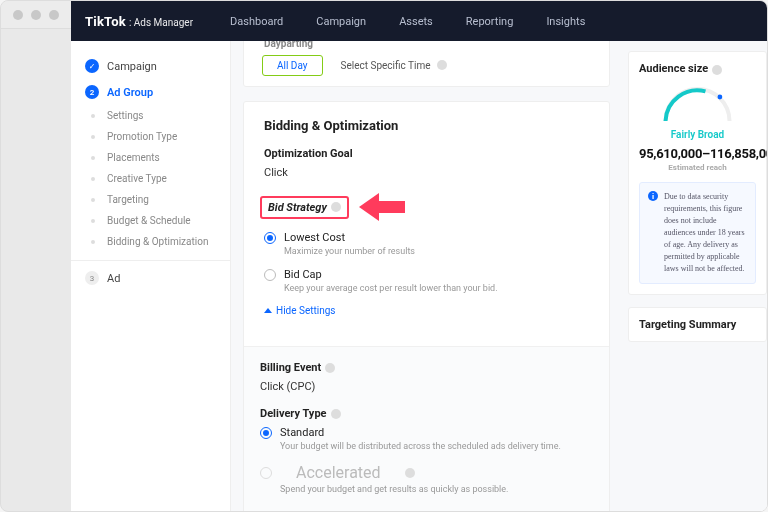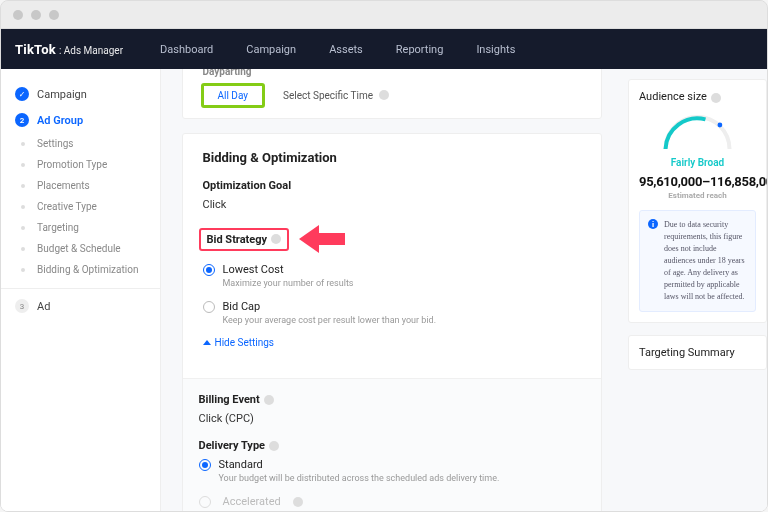--- a/index.html
+++ b/index.html
@@ -1,17 +1,17 @@
 <!DOCTYPE html>
 <html><head>
 <meta charset="utf-8">
 <style>
   * { box-sizing: border-box; margin: 0; padding: 0; }
   body { font-family: -apple-system, BlinkMacSystemFont, "Segoe UI", Roboto, Helvetica, Arial, sans-serif; background: #f5f5f5; display:flex; align-items:center; justify-content:center; height:100vh; }
-  .window { width:768px; height:512px; background:#e9e9e9; border:1px solid #ddd; border-radius:8px; overflow:hidden; display:flex; flex-direction:column; }
+  .window { width:768px; height:512px; background:#e9e9e9; border:1px solid #ddd; border-radius:8px; overflow:hidden; display:flex; flex-direction:row; }
   .titlebar { height:28px; background:#ececec; display:flex; align-items:center; padding:0 12px; gap:8px; border-bottom:1px solid #ddd; }
   .tdot { width:10px; height:10px; border-radius:50%; background:#c8c8c8; }
   .app { flex:1; background:#fff; display:flex; flex-direction:column; overflow:hidden; position:relative; }
 
   .topbar { height:40px; background:#151b2c; color:#fff; display:flex; align-items:center; padding:0 14px; gap:22px; font-size:11px; }
   .brand { font-weight:700; font-size:13px; letter-spacing:0.2px; }
   .brand-sub { font-size:10px; opacity:0.9; margin-left:3px; font-weight:400; }
   .topnav { display:flex; gap:18px; color:#b8bfd0; }
   .topnav span { cursor:pointer;padding-left:15px; }
 
@@ -31,47 +31,47 @@
   .card { background:#fff; border:1px solid #eee; border-radius:3px; margin:0 auto 14px; max-width:420px; }
   .card.first { margin-top:-4px; padding-bottom:10px; }
   .card-inner { padding:16px 20px; }
   .card h3 { font-size:13px; font-weight:700; color:#222; margin-bottom:14px; }
   .section-label { font-size:11px; font-weight:700; color:#222; margin-bottom:6px; display:flex; align-items:center; gap:4px;}
   .help-icon { width:10px; height:10px; border-radius:50%; background:#ddd; display:inline-block; }
   .plain-val { font-size:11px; color:#333; margin-bottom:14px; }
 
   .dayparting-head { font-size:10px; font-weight:700; color:#888; padding:0 20px 6px; }
   .pill-row { display:flex; align-items:center; gap:18px; padding:0 18px; }
-  .pill { border:3px solid #84cc16; color:#0b66ff; font-size:10px; padding:4px 14px; border-radius:3px; background:#fff; }
+  .pill { border:1px solid #84cc16; color:#0b66ff; font-size:10px; padding:4px 14px; border-radius:3px; background:#fff; }
   .pill-alt { font-size:10px; color:#555; display:flex; align-items:flex-start; gap:6px; }
 
   .highlight-row { display:flex; align-items:center; gap:8px; margin:0 -4px 10px; }
-  .highlight-box { border:2px solid #ff3b5c; border-radius:3px; padding:3px 6px; display:flex; align-items:center; gap:4px; font-size:11px; font-weight:700; color:#222;}
+  .highlight-box { border:2px solid #ff3b5c; border-radius:3px; padding:3px 6px; display:flex; align-items:center; gap:4px; font-size:11px; font-weight:700; color:#222;font-style:italic;}
   .arrow { width:48px; height:28px; position:relative; }
   .arrow::before { content:""; position:absolute; left:0; top:8px; width:28px; height:12px; background:#ff3b5c; }
   .arrow::after { content:""; position:absolute; left:26px; top:0; width:0; height:0; border-top:14px solid transparent; border-bottom:14px solid transparent; border-right:20px solid #ff3b5c; transform:scaleX(-1); }
   .arrow-wrap { transform: scaleX(-1); }
 
   .radio-row { display:flex; align-items:center; gap:8px; font-size:11px; color:#222; margin-bottom:2px; }
   .radio { width:12px; height:12px; border:1.5px solid #bbb; border-radius:50%; position:relative; flex-shrink:0; }
   .radio.checked { border-color:#0b66ff; }
   .radio.checked::after { content:""; position:absolute; inset:2px; background:#0b66ff; border-radius:50%; }
   .radio.disabled { border-color:#ddd; }
   .subtext { font-size:9px; color:#999; margin:0 0 12px 20px; }
 
   .link { color:#0b66ff; font-size:10px; cursor:pointer; margin:4px 0 14px; display:flex; align-items:center; gap:4px;}
   .chev { width:0; height:0; border-left:4px solid transparent; border-right:4px solid transparent; border-bottom:5px solid #0b66ff; display:inline-block;}
 
   .inset { background:#fafbfc; padding:14px 16px; border-top:1px solid #f0f0f0;}
-  .disabled-line { display:flex; align-items:center; gap:12px; font-size:11px; color:#bbb; margin-bottom:2px;}
+  .disabled-line { display:flex; align-items:center; gap:24px; font-size:16px; color:#bbb; margin-bottom:2px;}
 
   
   .right { width:145px; padding:10px 0 0 6px; overflow:hidden; font-size:10px; color:#333; }
   .rcard { background:#fff; border:1px solid #eee; border-radius:3px; padding:10px; margin-bottom:12px; }
-  .rtitle { font-size:11px; font-weight:400; color:#222; display:flex; align-items:flex-end; gap:4px; margin-bottom:10px;}
+  .rtitle { font-size:11px; font-weight:700; color:#222; display:flex; align-items:flex-end; gap:4px; margin-bottom:10px;}
   .gauge { width:100%; height:40px; position:relative; margin:6px auto 4px; }
   .gauge svg { width:100%; height:100%; }
   .gauge-label { text-align:center; color:#14c9c9; font-size:10px; font-weight:600; }
   .aud-num { font-size:13px; font-weight:700; color:#111; margin-top:6px; letter-spacing:-0.3px; white-space:nowrap; }
   .aud-sub { font-size:8px; color:#aaa; text-align:center; margin-top:2px;font-weight:bold;}
   .note-box { background:#f6f9ff; border:1px solid #e3ecff; border-radius:3px; padding:8px; margin-top:10px; display:flex; gap:6px; }
   .note-icon { width:10px; height:10px; border-radius:50%; background:#0b66ff; color:#fff; font-size:8px; display:flex; align-items:center; justify-content:center; flex-shrink:0; font-weight:700;}
   .note-text { font-size:8px; color:#556; line-height:1.5;font-family:Liberation Serif, serif; }
 
 </style>

